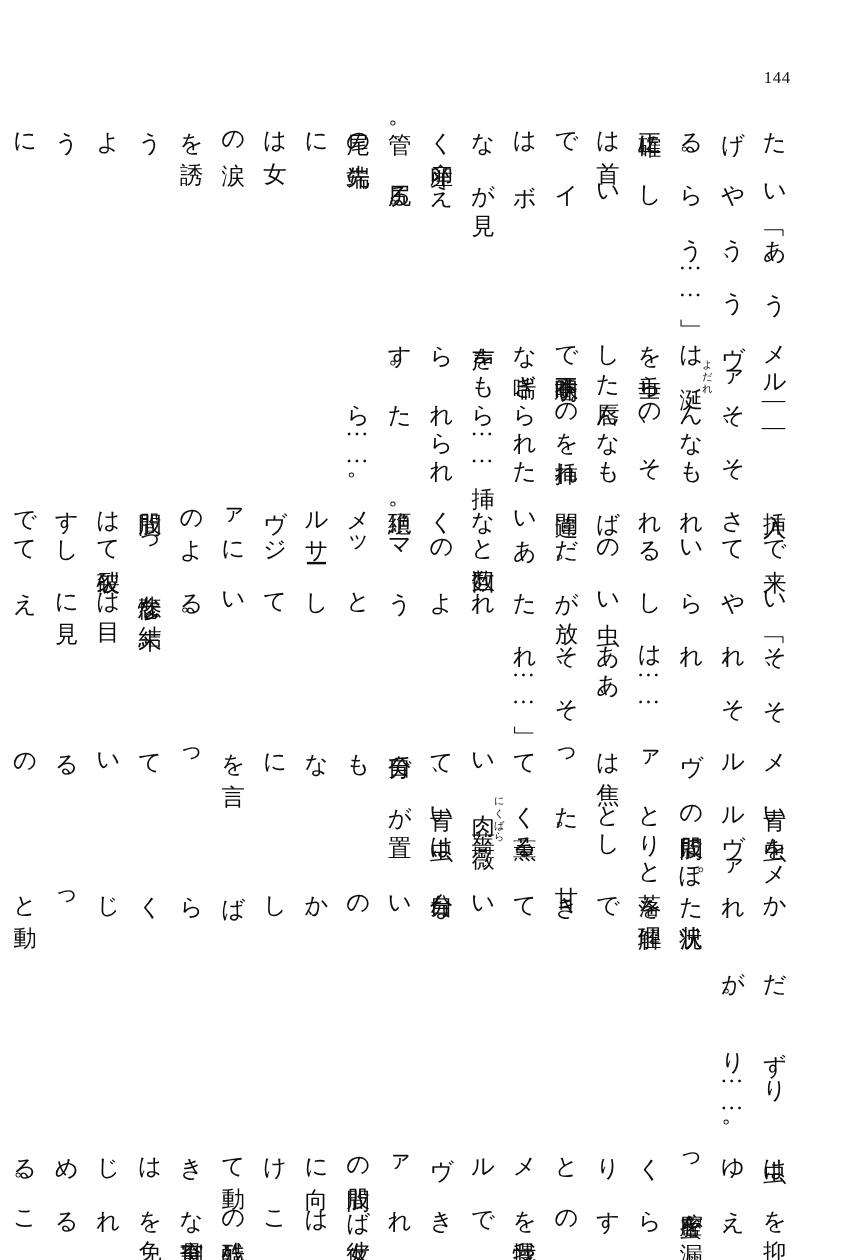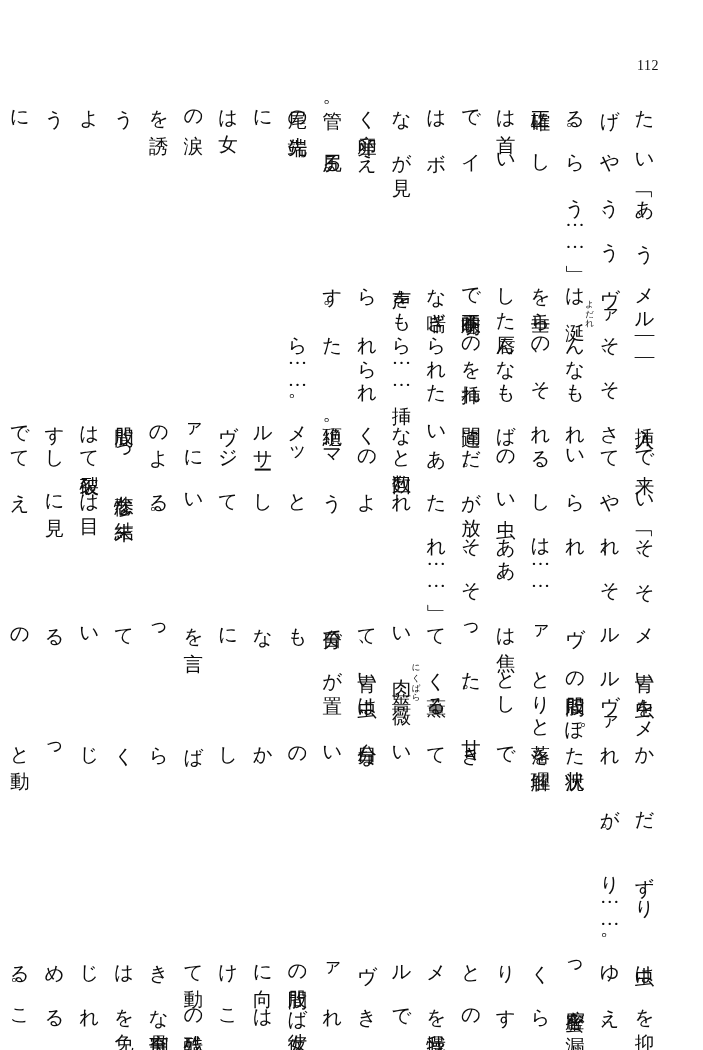--- a/index.html
+++ b/index.html
@@ -63,21 +63,21 @@
     font-size: 8.5px;
     letter-spacing: 0;
     line-height: 1;
   }
 </style>
 </head>
 <body>
 
 <div class="page">
 
-  <div class="page-number">112</div>
+  <div class="page-number">144</div>
 
   <div class="text-block">
     <div class="col">たげる。　正確には首ではなく産卵管。　尻尾の先端には女の涙を誘うようにであろう、</div>
     <div class="col">いやらしいイボが見える。</div>
     <div class="col">「あ、うう、うう……」</div>
     <div class="col indent">メルヴァは<ruby>涎<rt>よだれ</rt></ruby>を垂らした唇で意味不明な喘ぎ声をもらす。</div>
     <div class="col">――そ、そんなもの、そんなものを挿れられたら……挿れられたら……。</div>
     <div class="col">挿入されれば間違いなく絶頂。　メルヴァの股間はすでにあと一押しというところ</div>
     <div class="col">で来ているのだ。　あと数回のマッサージによって破裂してしまうもろい風船。　そこに、</div>
     <div class="col">いやらしい虫が放たれようとしている。　悲惨な結末は目に見えている。</div>

